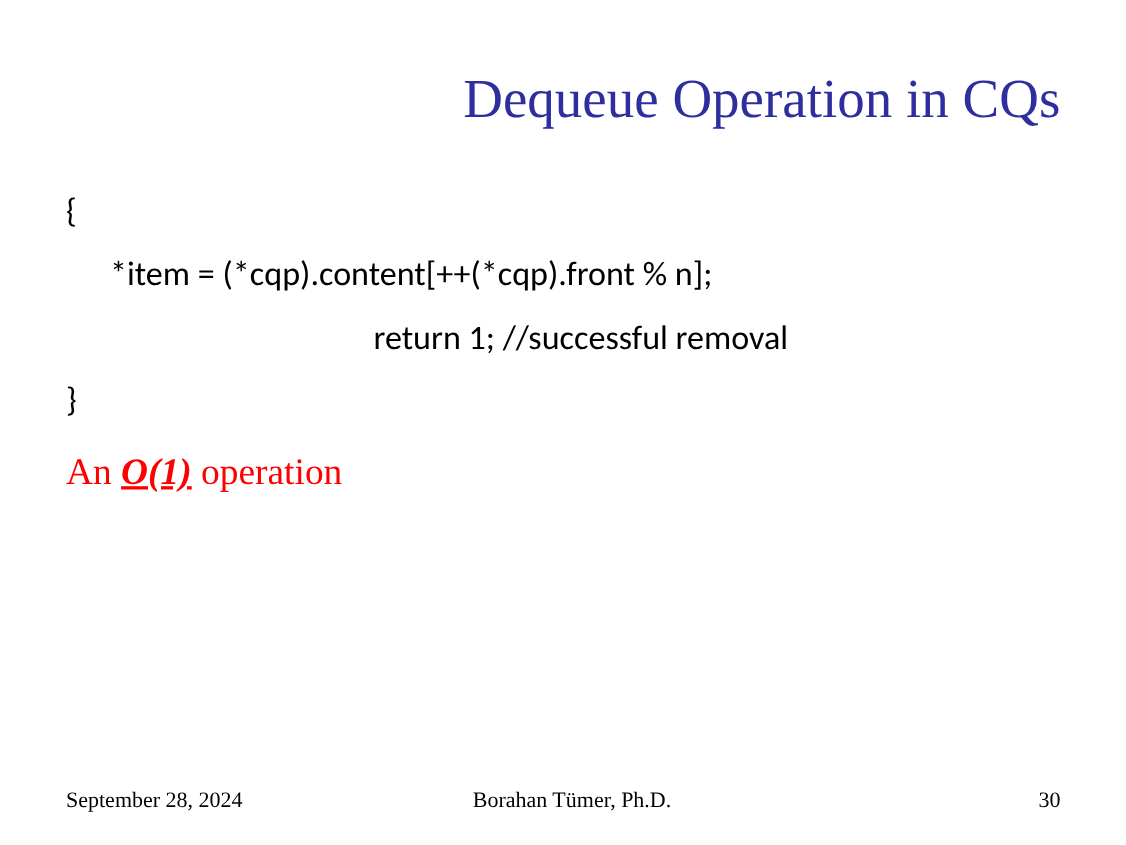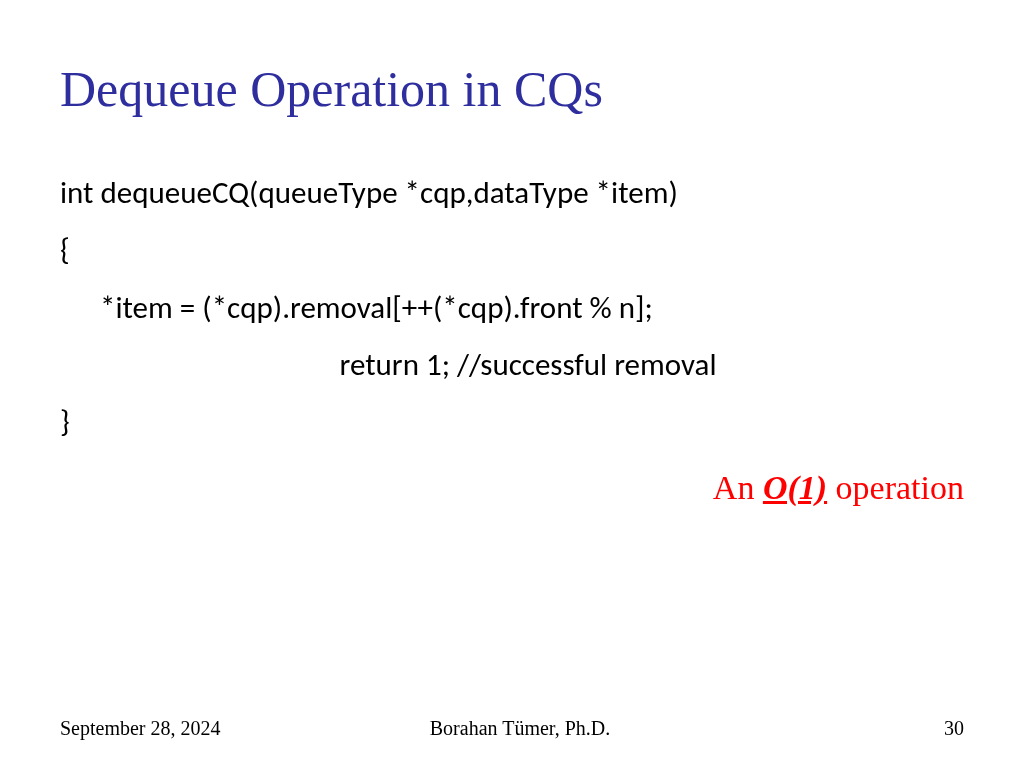--- a/index.html
+++ b/index.html
@@ -7,39 +7,38 @@
   .slide {
     position: relative;
     width: 1024px;
     height: 768px;
     padding: 60px 60px 40px 60px;
   }
   .title {
     color: #2e2e9e;
     font-size: 50px;
     font-weight: 400;
-    text-align: left;
+    text-align: right;
     margin-bottom: 46px;
     font-family: "Times New Roman", Times, serif;
   }
   .body {
     font-family: Calibri, Arial, sans-serif;
     font-size: 31px;
     color: #000;
     line-height: 1.85;
   }
   .indent1 { padding-left: 24px; }
   .indent2 { padding-left: 40px; }
   .indent1b { padding-left: 32px; text-align: center; }
   .complexity {
     font-family: "Times New Roman", Times, serif;
     color: #ff0000;
     font-size: 34px;
     margin-top: 6px;
-    text-align: right;
   }
   .complexity .bigo {
     font-style: italic;
     font-weight: bold;
     text-decoration: underline;
   }
   .footer {
     position: absolute;
     bottom: 28px;
     left: 60px;
@@ -55,23 +54,22 @@
   .footer .left, .footer .right { position: relative; z-index: 1; }
 </style>
 </head>
 <body>
 
 <div class="slide">
 
   <h1 class="title">Dequeue Operation in CQs</h1>
 
   <div class="body">
-    <div>int dequeueCQ(queueType *cqp,dataType *item)</div>
     <div>{</div>
-    <div class="indent2">*item = (*cqp).removal[++(*cqp).front % n];</div>
+    <div class="indent2">*item = (*cqp).content[++(*cqp).front % n];</div>
     <div class="indent1b">return 1;  //successful removal</div>
     <div>}</div>
 
     <div class="complexity">
       <span>An </span><span class="bigo">O(1)</span><span> operation</span>
     </div>
   </div>
 
   <div class="footer">
     <span class="left">September 28, 2024</span>

